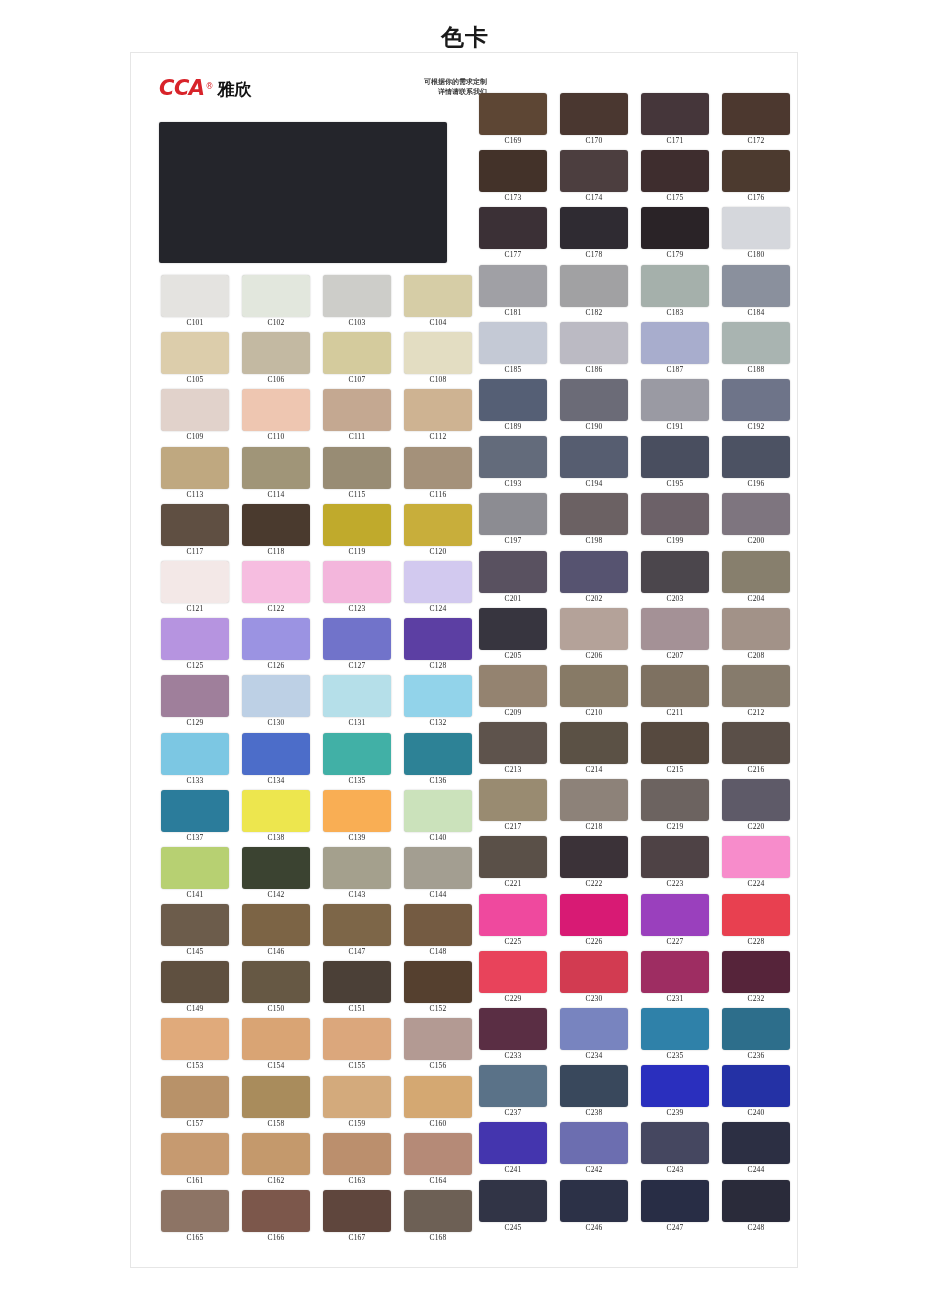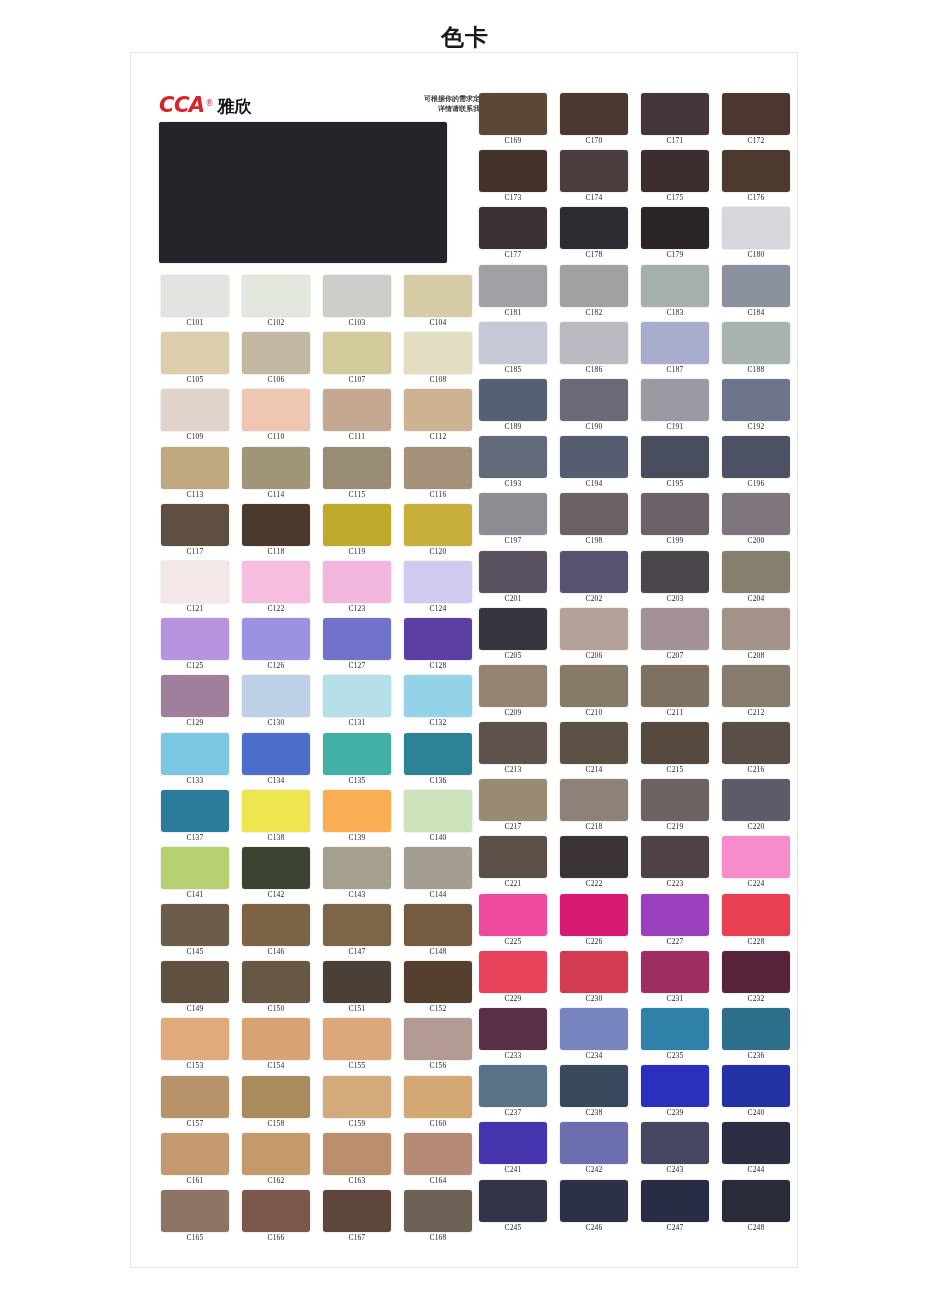--- a/index.html
+++ b/index.html
@@ -39,21 +39,21 @@
     width: 666px;
     height: 1214px;
     background: #ffffff;
     box-shadow: 0 0 0 1px #e6e6e6;
   }
 
   
   #brand-header {
     position: absolute;
     left: 28px;
-    top: 40px;
+    top: 23px;
     width: 308px;
     height: 30px;
   }
   #brand-logo {
     position: absolute;
     left: 0;
     top: 0;
     white-space: nowrap;
   }
   #logo-cca {

